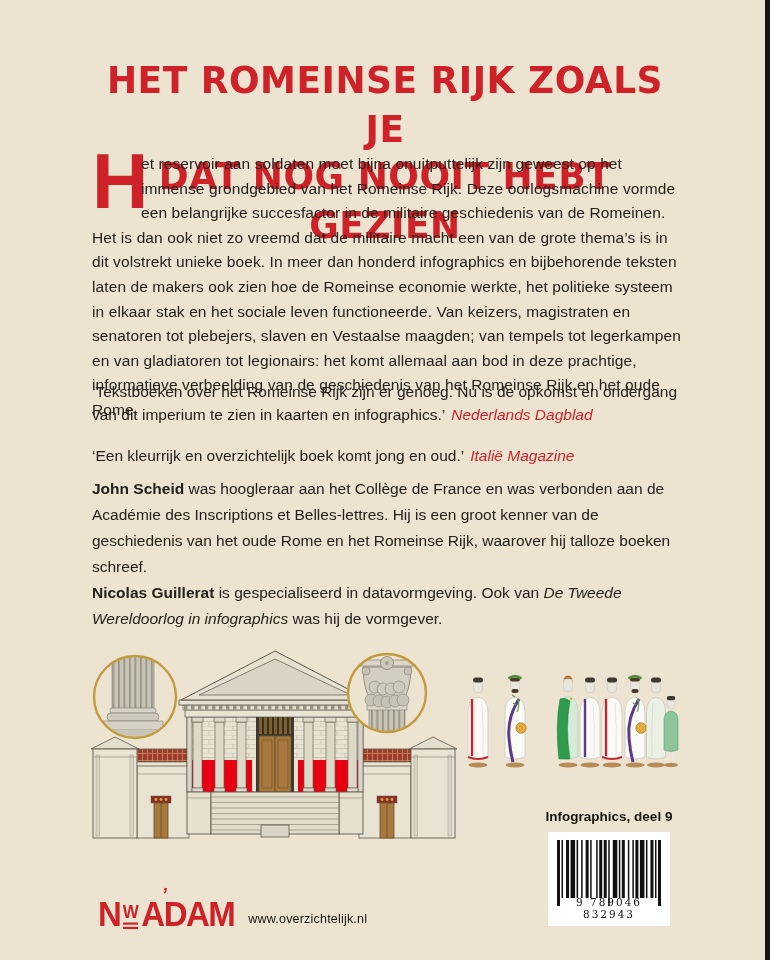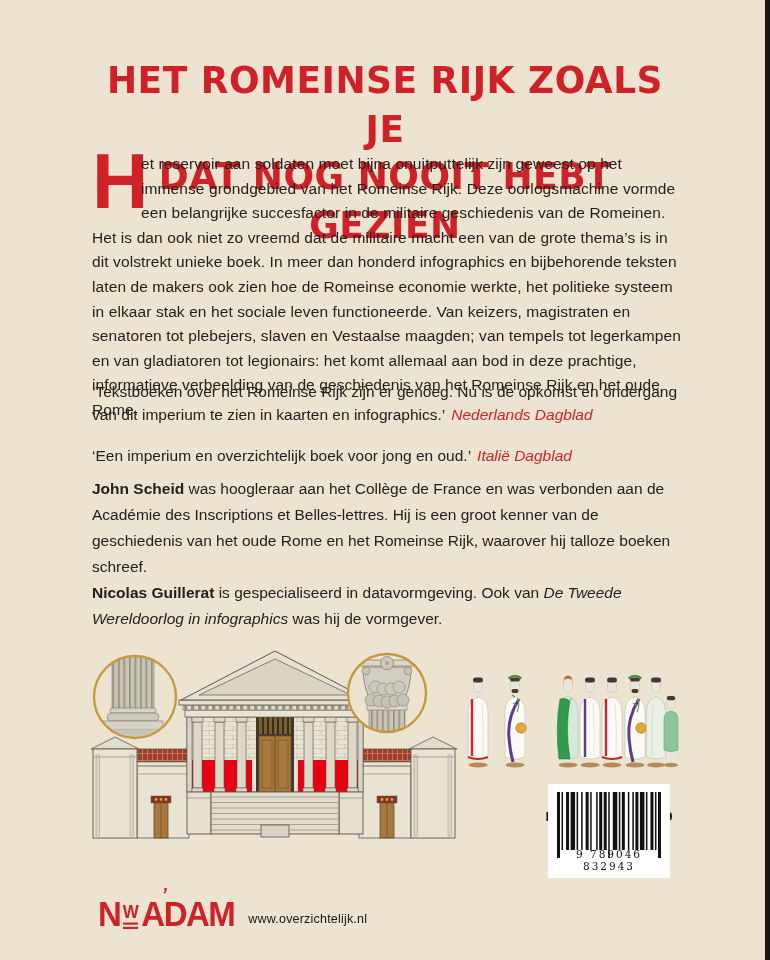--- a/index.html
+++ b/index.html
@@ -28,21 +28,21 @@
 
   .bios{top:476px;font-size:15.5px;line-height:26px;}
   .bio-name{font-weight:bold;}
   .italic{font-style:italic;}
 
   .illustration{position:absolute;left:85px;top:645px;}
   .figures{position:absolute;left:455px;top:672px;}
 
   .series-label{position:absolute;left:542px;top:809px;width:134px;text-align:center;
     font-weight:bold;font-size:13.5px;color:#17150f;}
-  .barcode-box{position:absolute;left:548px;top:784px;width:122px;height:94px;background:#fff;}
+  .barcode-box{position:absolute;left:548px;top:832px;width:122px;height:94px;background:#fff;}
   .barcode-box svg{position:absolute;left:9px;top:8px;}
   .barcode-digits{position:absolute;left:0;bottom:6px;width:100%;text-align:center;
     font-family:"DejaVu Serif",serif;font-size:10.5px;letter-spacing:2px;color:#111;}
 
   .publisher{position:absolute;left:98px;top:893px;height:36px;display:flex;align-items:flex-end;}
   .logo{display:flex;align-items:flex-end;color:var(--red);font-weight:bold;
     font-family:"Liberation Sans",sans-serif;letter-spacing:-1.5px;transform:scaleY(1.08);transform-origin:bottom left;}
   .logo .big{font-size:33px;line-height:28px;}
   .logo .w-stack{display:flex;flex-direction:column;align-items:center;width:19px;margin:0 1px;}
   .logo .w-stack .w{font-size:17px;line-height:14px;letter-spacing:0;}
@@ -58,21 +58,21 @@
 
   <div class="title">
     <div>HET ROMEINSE RIJK ZOALS JE</div>
     <div>DAT NOG NOOIT HEBT GEZIEN</div>
   </div>
 
   <p class="col bodytext"><span class="dropcap">H</span><span>et reservoir aan soldaten moet bijna onuitputtelijk zijn geweest op het immense grondgebied van het Romeinse Rijk. Deze oorlogsmachine vormde een belangrijke succesfactor in de militaire geschiedenis van de Romeinen. Het is dan ook niet zo vreemd dat de militaire macht een van de grote thema’s is in dit volstrekt unieke boek. In meer dan honderd infographics en bijbehorende teksten laten de makers ook zien hoe de Romeinse economie werkte, het politieke systeem in elkaar stak en het sociale leven functioneerde. Van keizers, magistraten en senatoren tot plebejers, slaven en Vestaalse maagden; van tempels tot legerkampen en van gladiatoren tot legionairs: het komt allemaal aan bod in deze prachtige, informatieve verbeelding van de geschiedenis van het Romeinse Rijk en het oude Rome.</span></p>
 
   <div class="col quotes">
     <p class="quote"><span>‘Tekstboeken over het Romeinse Rijk zijn er genoeg. Nu is de opkomst en ondergang van dit imperium te zien in kaarten en infographics.’</span><span class="quote-source">Nederlands Dagblad</span></p>
-    <p class="quote"><span>‘Een imperium en overzichtelijk boek voor jong en oud.’</span><span class="quote-source">Italië Dagblad</span></p>
+    <p class="quote"><span>‘Een kleurrijk en overzichtelijk boek komt jong en oud.’</span><span class="quote-source">Italië Magazine</span></p>
   </div>
 
   <div class="col bios">
     <p><span class="bio-name">John Scheid</span><span> was hoogleraar aan het Collège de France en was verbonden aan de Académie des Inscriptions et Belles-lettres. Hij is een groot kenner van de geschiedenis van het oude Rome en het Romeinse Rijk, waarover hij talloze boeken schreef.</span><br><span class="bio-name">Nicolas Guillerat</span><span> is gespecialiseerd in datavormgeving. Ook van </span><span class="italic">De Tweede Wereldoorlog in infographics</span><span> was hij de vormgever.</span></p>
   </div>
 
   <svg class="illustration" width="375" height="200" viewBox="0 0 375 200">
     <defs>
       <pattern id="masonry" width="16" height="9" patternUnits="userSpaceOnUse">
         <path d="M0,0 H16 M0,4.5 H16 M4,0 V4.5 M12,4.5 V9" stroke="#b9b4a6" stroke-width="0.7" fill="none"></path>

